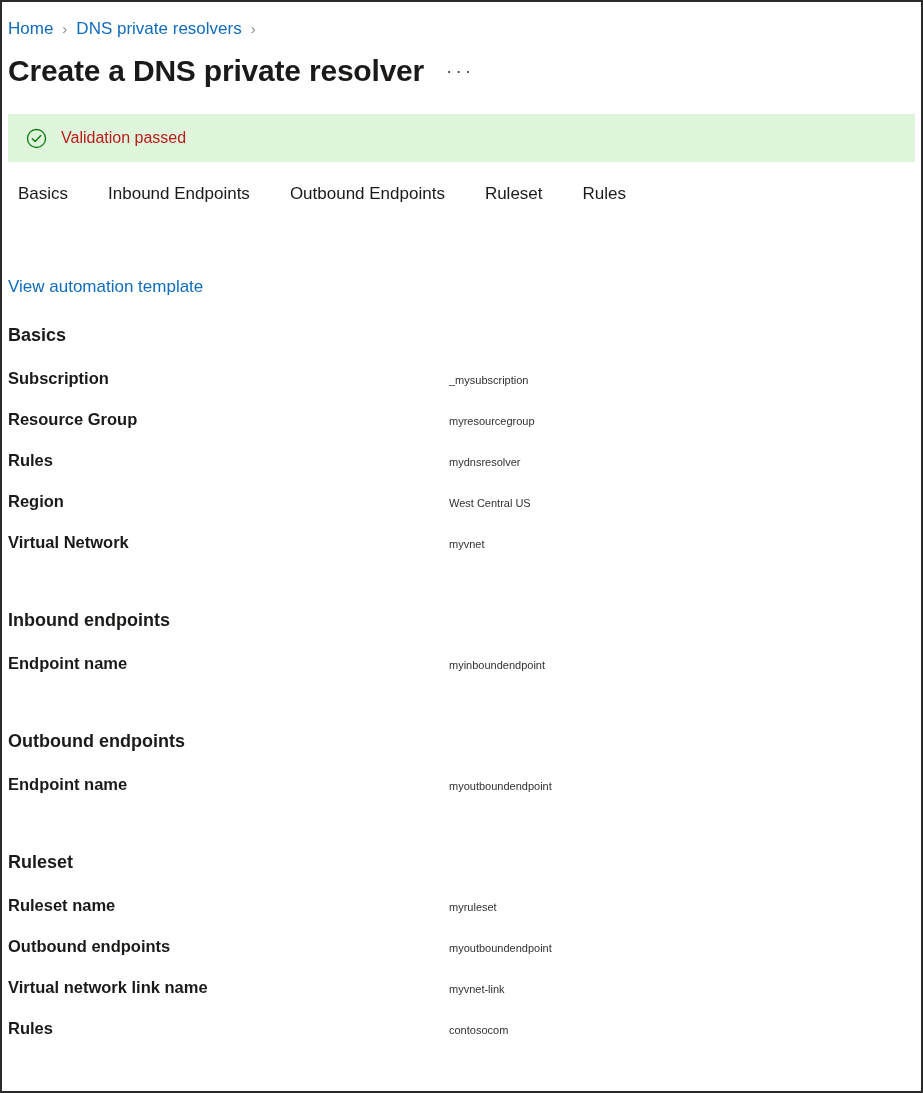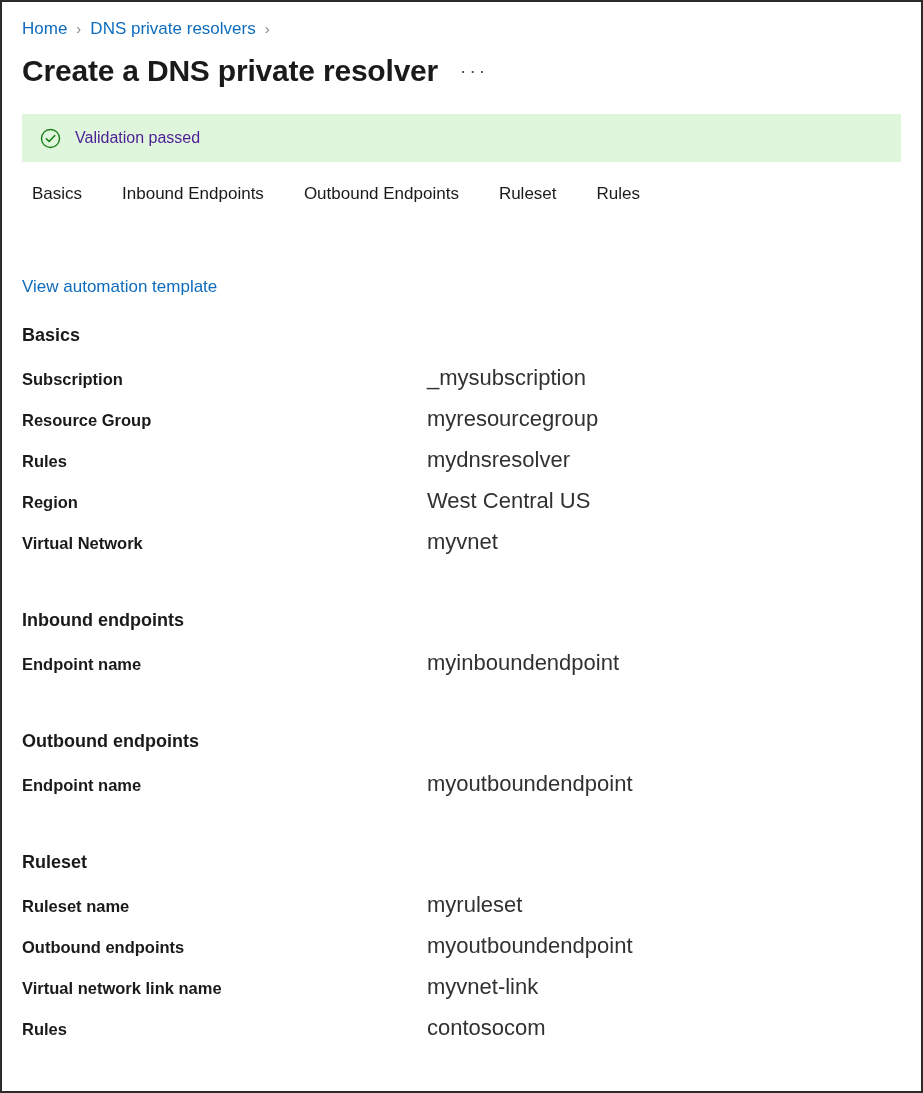--- a/index.html
+++ b/index.html
@@ -15,21 +15,21 @@
   #page {
     position: relative;
     width: 923px;
     height: 1093px;
     box-sizing: border-box;
     background: #ffffff;
     border: 2px solid #2b2b2b;
     overflow: hidden;
   }
   .inner {
-    padding: 0 20px;
+    padding: 0 6px;
     box-sizing: border-box;
     height: 100%;
   }
 
   
   .breadcrumb {
     display: flex;
     align-items: center;
     height: 44px;
     padding-top: 8px;
@@ -88,21 +88,21 @@
   }
   .banner-icon {
     width: 21px;
     height: 21px;
     flex: 0 0 auto;
     display: block;
   }
   .banner-text {
     margin-left: 14px;
     font-size: 16px;
-    color: #4c1d95;
+    color: #b91c1c;
     line-height: 1;
   }
 
   
   .tabs {
     display: flex;
     align-items: flex-start;
     margin-top: 17px;
     height: 48px;
     padding-left: 10px;
@@ -165,24 +165,25 @@
   }
   .row-label {
     width: 373px;
     flex: 0 0 373px;
     font-size: 16.5px;
     font-weight: 600;
     color: #1b1a19;
     line-height: 22px;
   }
   .row-value {
-    font-size: 22px;
+    font-size: 11px;
     font-weight: 400;
     color: #323130;
     line-height: 22px;
+    margin-left: 36px;
   }
 </style>
 </head>
 <body>
 
 <div id="page">
   <div class="inner">
 
     
     <nav class="breadcrumb">

